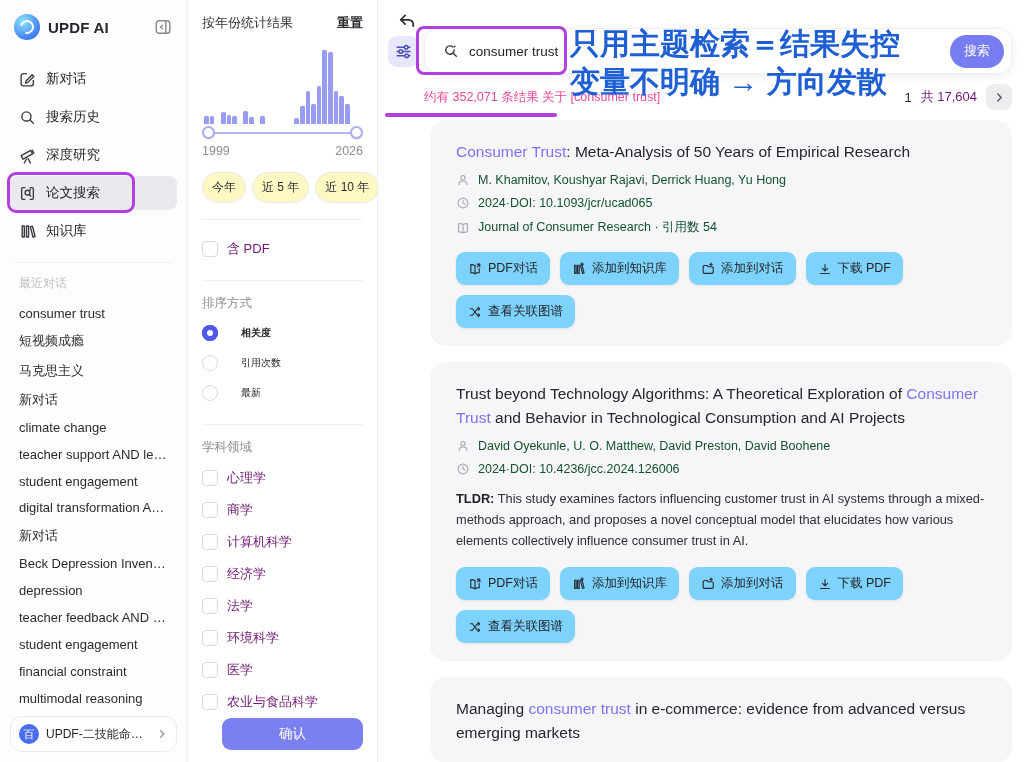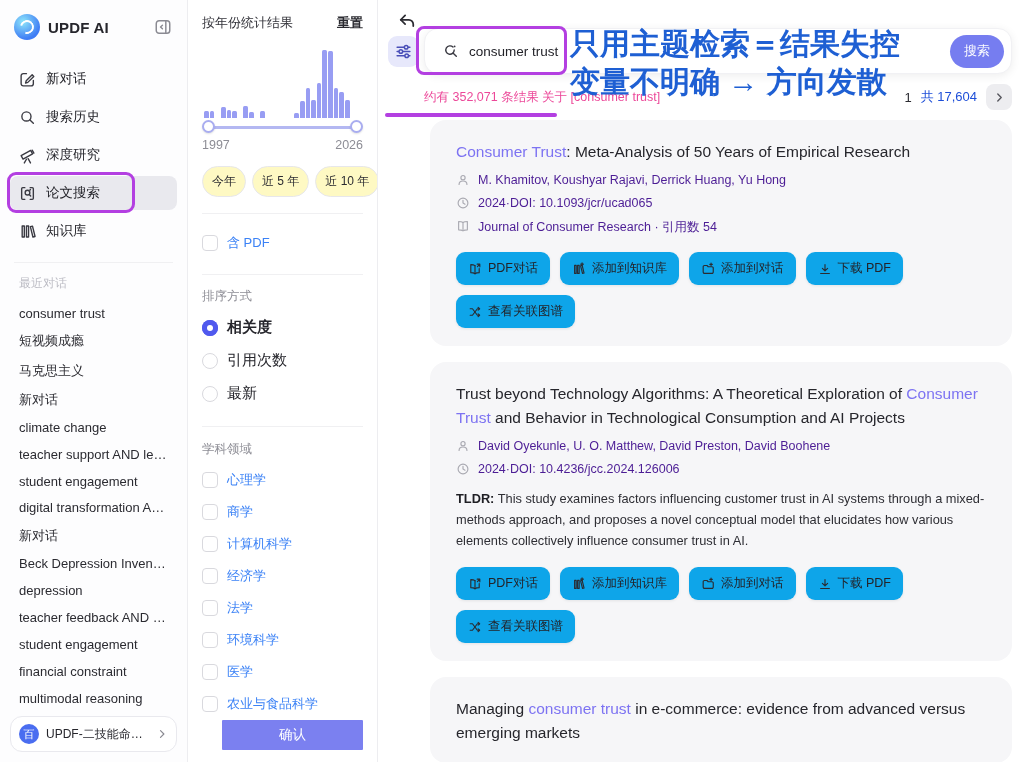--- a/index.html
+++ b/index.html
@@ -47,31 +47,31 @@
   .slider { position:relative; height:14px; margin-top:2px; }
   .slider .track { position:absolute; left:5px; right:5px; top:6px; height:2.5px; background:#b4b8f2; border-radius:2px; }
   .slider .handle { position:absolute; top:0; width:13px; height:13px; border-radius:50%;
     background:#fff; border:2px solid #a9adf0; box-shadow:0 1px 2px rgba(0,0,0,.12); }
   .slider .h-left { left:0; } .slider .h-right { right:0; }
   .year-row { display:flex; justify-content:space-between; font-size:12.5px; color:#8d8d95; margin-top:6px; }
   .quick-row { display:flex; gap:6px; margin-top:14px; }
   .quick-btn { border:1px solid #e7e7ea; border-radius:16px; background:#fef9c3; padding:6px 9px;
     font-size:12px; color:#2b2b31; white-space:nowrap; cursor:pointer; }
   .f-div { height:1px; background:#f0f0f2; margin:16px 0 14px; }
-  .check-row { display:flex; align-items:center; gap:9px; font-size:13px; color:#3b82f6; padding:6px 0; cursor:pointer; }
+  .check-row { display:flex; align-items:center; gap:9px; font-size:13px; color:#701a75; padding:6px 0; cursor:pointer; }
   .cbox { width:16px; height:16px; border:1.5px solid #d9d9de; border-radius:4px; background:#fff; flex:0 0 16px; }
   .f-sub { font-size:12.5px; color:#8d8d95; margin-bottom:6px; }
-  .radio-row { display:flex; align-items:center; gap:9px; font-size:15px; padding:7px 0; cursor:pointer; }
+  .radio-row { display:flex; align-items:center; gap:23px; font-size:10px; padding:7px 0; cursor:pointer; }
   .rad { width:16px; height:16px; border-radius:50%; border:1.5px solid #d9d9de; background:#fff; flex:0 0 16px; }
   .radio-row.sel .rad { border:none; background:#5059ee; box-shadow:inset 0 0 0 4.5px #5059ee; position:relative; }
   .radio-row.sel .rad::after { content:""; position:absolute; left:5px; top:5px; width:6px; height:6px;
     border-radius:50%; background:#fff; }
   .radio-row.sel .rlabel { font-weight:bold; }
   .subject-list .check-row { padding:7px 0; }
-  .confirm-btn { margin-top:auto; height:36px; border:none; border-radius:1px; background:#7b80f0;
+  .confirm-btn { margin-top:auto; height:36px; border:none; border-radius:9px; background:#7b80f0;
     color:#fff; font-size:13.5px; cursor:pointer; font-family:inherit;margin-left:20px; }
 
   
   .main { flex:1; position:relative; background:#fff; overflow:hidden; }
   .back-btn { position:absolute; left:19px; top:11px; width:20px; height:20px; color:#2b2b31; cursor:pointer; }
   .filter-toggle { position:absolute; left:10px; top:36px; width:31px; height:31px; border-radius:9px;
     background:#e7e8fb; display:flex; align-items:center; justify-content:center; color:#4a4fb8; cursor:pointer; }
   .searchbar { position:absolute; left:46px; top:28px; right:12px; height:46px; background:#fff;
     border:1px solid #f1f1f4; border-radius:14px; box-shadow:0 2px 10px rgba(0,0,0,.07);
     display:flex; align-items:center; padding:0 7px 0 18px; z-index:1; }
@@ -83,36 +83,36 @@
     border:3.5px solid #b33fe1; border-radius:8px; z-index:5; pointer-events:none; }
   .anno-text { position:absolute; left:192px; top:25px; z-index:6; color:#1e5fd3; font-weight:bold;
     font-size:30px; line-height:38px; white-space:nowrap; pointer-events:none; }
   .anno-underline { position:absolute; left:7px; top:113px; width:172px; height:4px; background:#b33fe1;
     border-radius:2px; z-index:6; pointer-events:none; }
   .meta-row { position:absolute; left:46px; right:12px; top:84px; display:flex;
     justify-content:space-between; align-items:center; }
   .results-meta { font-size:12.5px; color:#ec4899; }
   .pager { display:flex; align-items:center; gap:9px; }
   .page-num { font-size:13px; color:#2b2b31; }
-  .page-total { font-size:13px; color:#1d4ed8; }
+  .page-total { font-size:13px; color:#701a75; }
   .next-btn { width:26px; height:26px; border-radius:8px; background:#ededf0; border:none; color:#55555c;
     display:flex; align-items:center; justify-content:center; cursor:pointer; }
   .next-btn .ic { width:11px; height:11px; }
 
   .cards { position:absolute; left:52px; right:12px; top:120px; bottom:-20px; display:flex;
     flex-direction:column; gap:16px; overflow:hidden; }
   .card { background:#f6f6f8; border-radius:16px; padding:20px 26px 18px; flex-shrink:0; }
   .card-title { font-size:15.5px; font-weight:500; color:#26262c; line-height:1.55; }
   .card-title .hl { color:#7d73f2; }
-  .card-meta { display:flex; align-items:flex-start; gap:8px; font-size:12.5px; color:#4c1d95; margin-top:9px; }
+  .card-meta { display:flex; align-items:center; gap:8px; font-size:12.5px; color:#14532d; margin-top:9px; }
   .card-meta .ic { width:14px; height:14px; color:#a9a9b1; flex:0 0 14px; }
   .tldr { font-size:12.8px; color:#2e2e34; line-height:1.65; margin-top:12px; }
   .tldr b { color:#1f1f24;margin-top:10px; }
   .card-actions { display:flex; gap:10px; margin-top:16px; flex-wrap:wrap; }
-  .act-btn { display:inline-flex; align-items:center; gap:6px; background:#0ea5e9; border:none;
+  .act-btn { display:inline-flex; align-items:center; gap:6px; background:#7dd3fc; border:none;
     border-radius:9px; padding:8px 12px; font-size:12.5px; color:#232329; font-family:inherit;
     box-shadow:0 1px 3px rgba(0,0,0,.08); cursor:pointer; }
   .act-btn .ic { width:14px; height:14px; color:#2b2b31; }
   svg { display:block; }
 </style>
 </head>
 <body>
 
 <aside class="sidebar">
   <div class="brand-row">
@@ -248,21 +248,21 @@
       <div class="bar" style="height: 0%; background: transparent;"></div>
       <div class="bar" style="height: 0%; background: transparent;"></div>
     </div>
 
   <div class="slider">
     <div class="track"></div>
     <div class="handle h-left"></div>
     <div class="handle h-right"></div>
   </div>
   <div class="year-row">
-    <span>1997</span>
+    <span>1999</span>
     <span>2026</span>
   </div>
 
   <div class="quick-row" id="quick-row">
       <button class="quick-btn">今年</button>
       <button class="quick-btn">近 5 年</button>
       <button class="quick-btn">近 10 年</button>
     </div>
 
   <div class="f-div"></div>

